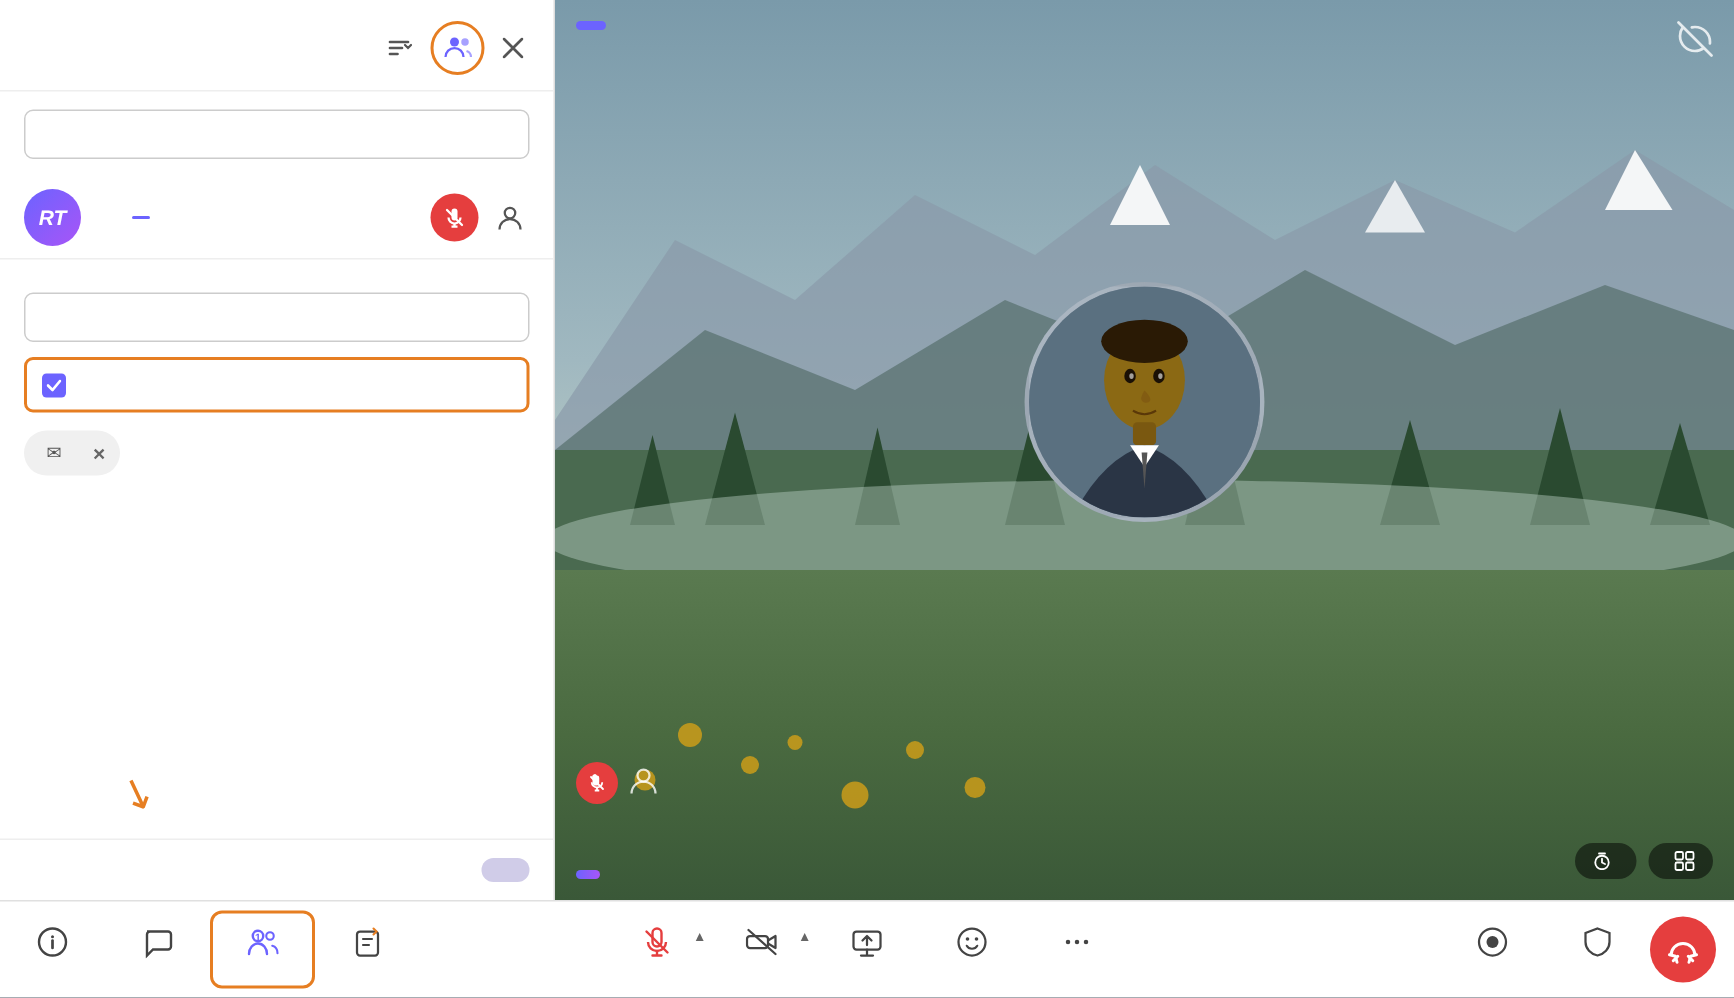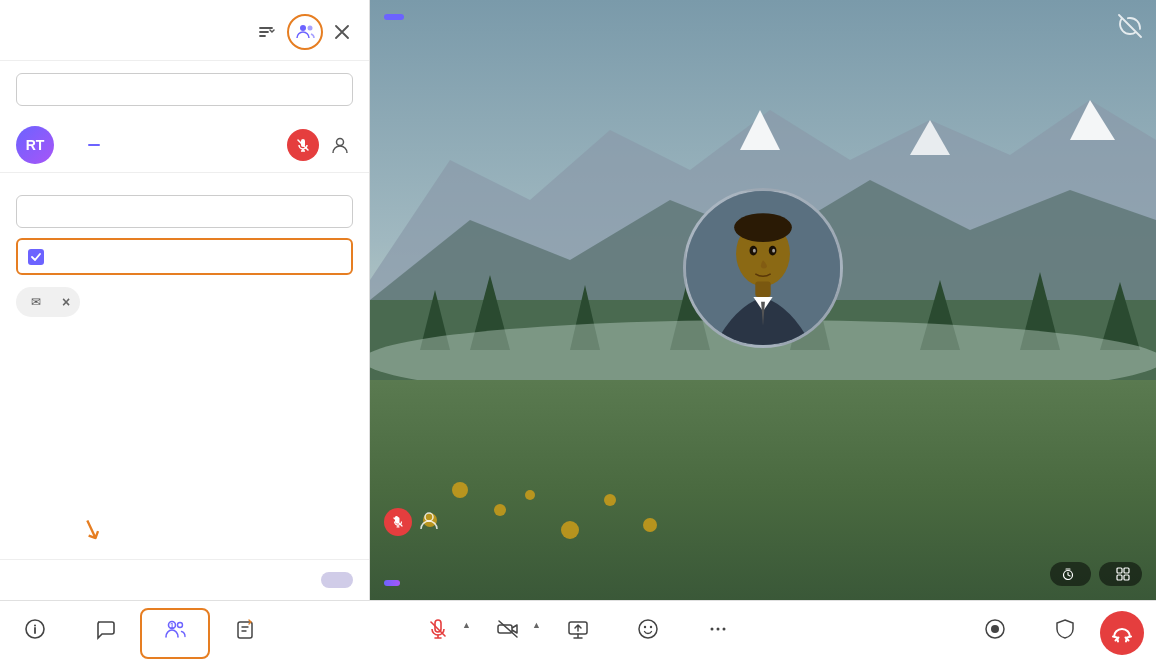--- a/index.html
+++ b/index.html
@@ -75,20 +75,21 @@
       font-size: 13px;
       color: #999;
       outline: none;
     }
 
     .participant-row {
       display: flex;
       align-items: center;
       padding: 8px 16px;
       gap: 28px;
+      font-style: italic;
     }
 
     .avatar {
       width: 38px;
       height: 38px;
       border-radius: 50%;
       background: linear-gradient(135deg, #6c63ff, #a855f7);
       display: flex;
       align-items: center;
       justify-content: center;

